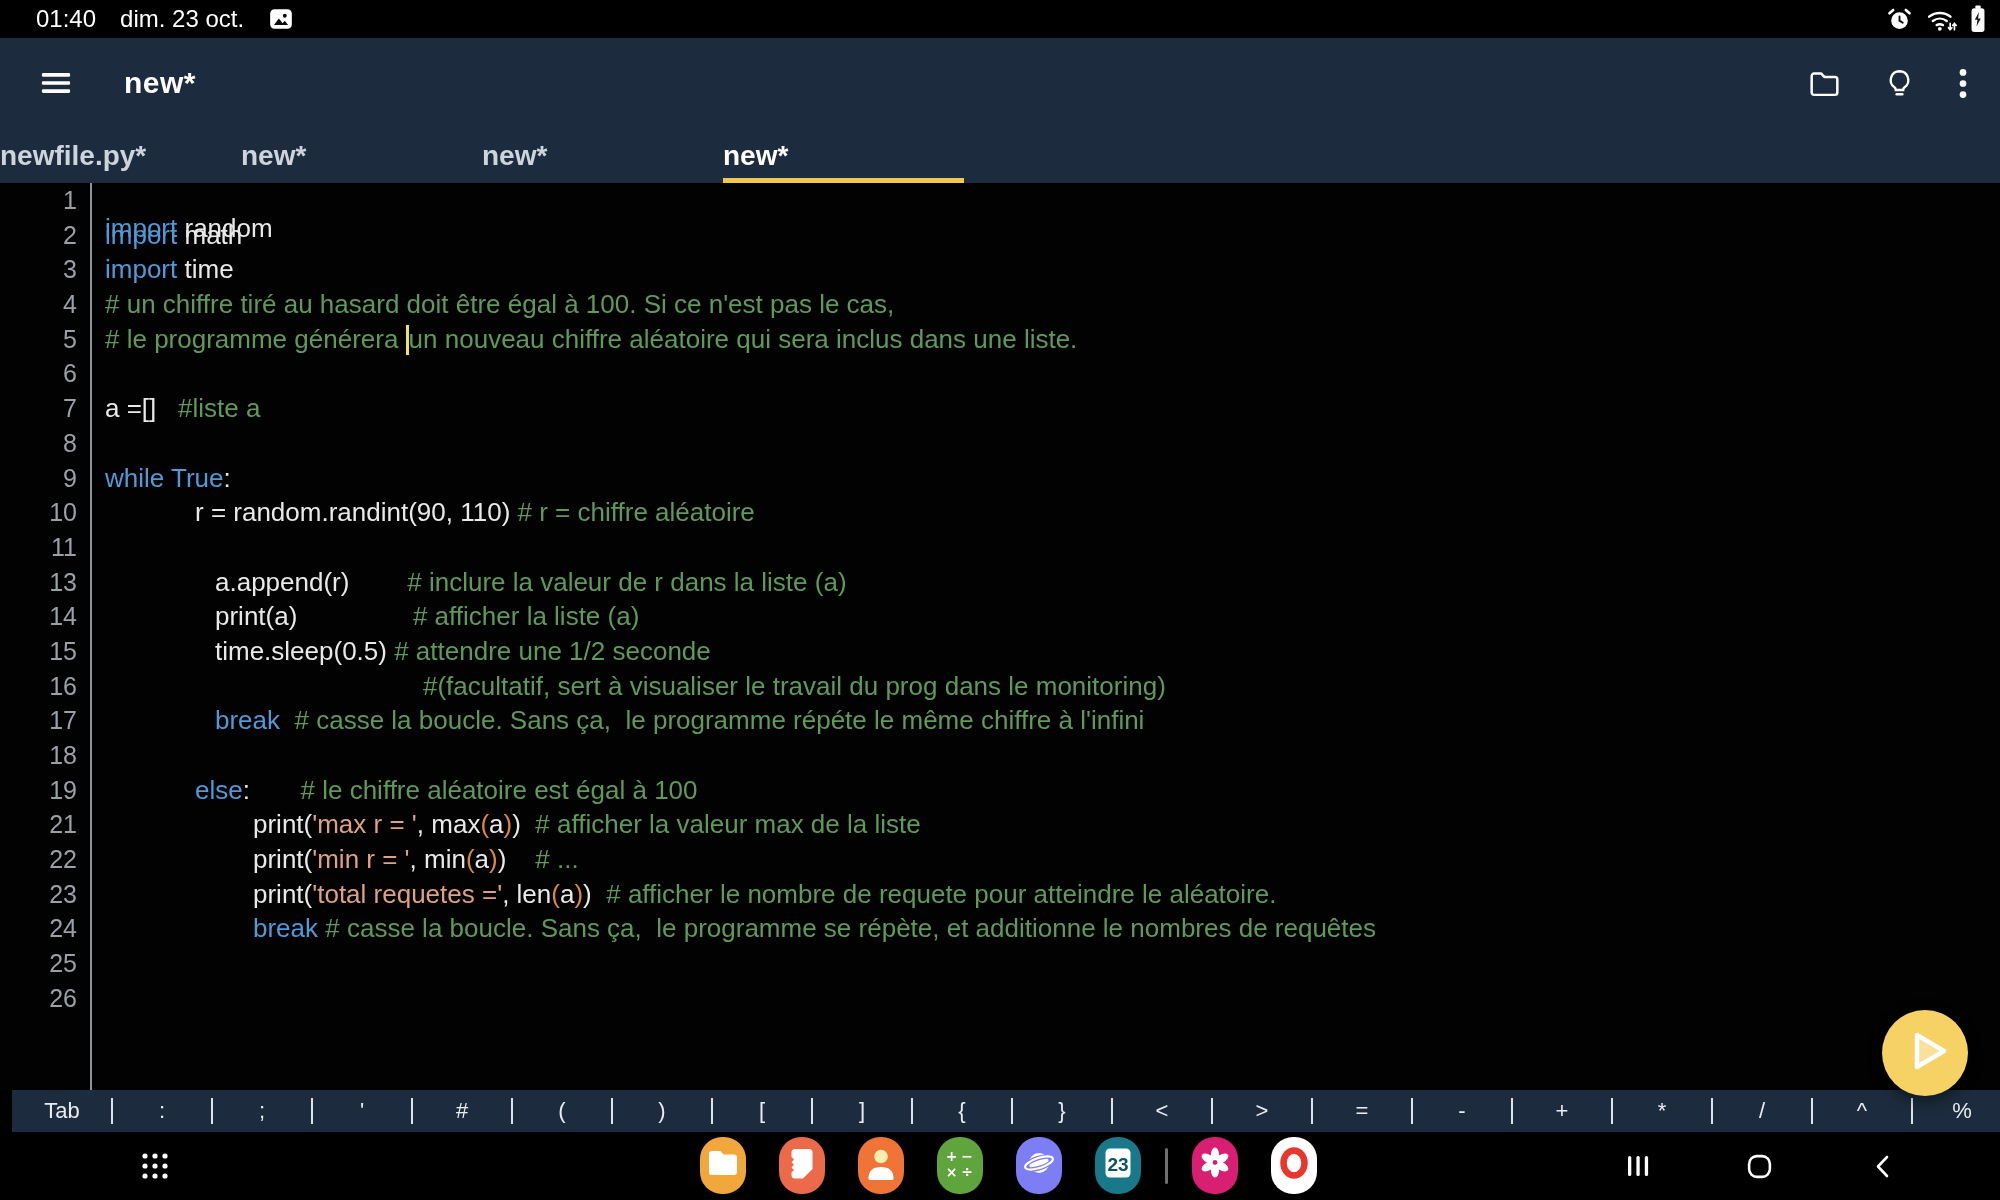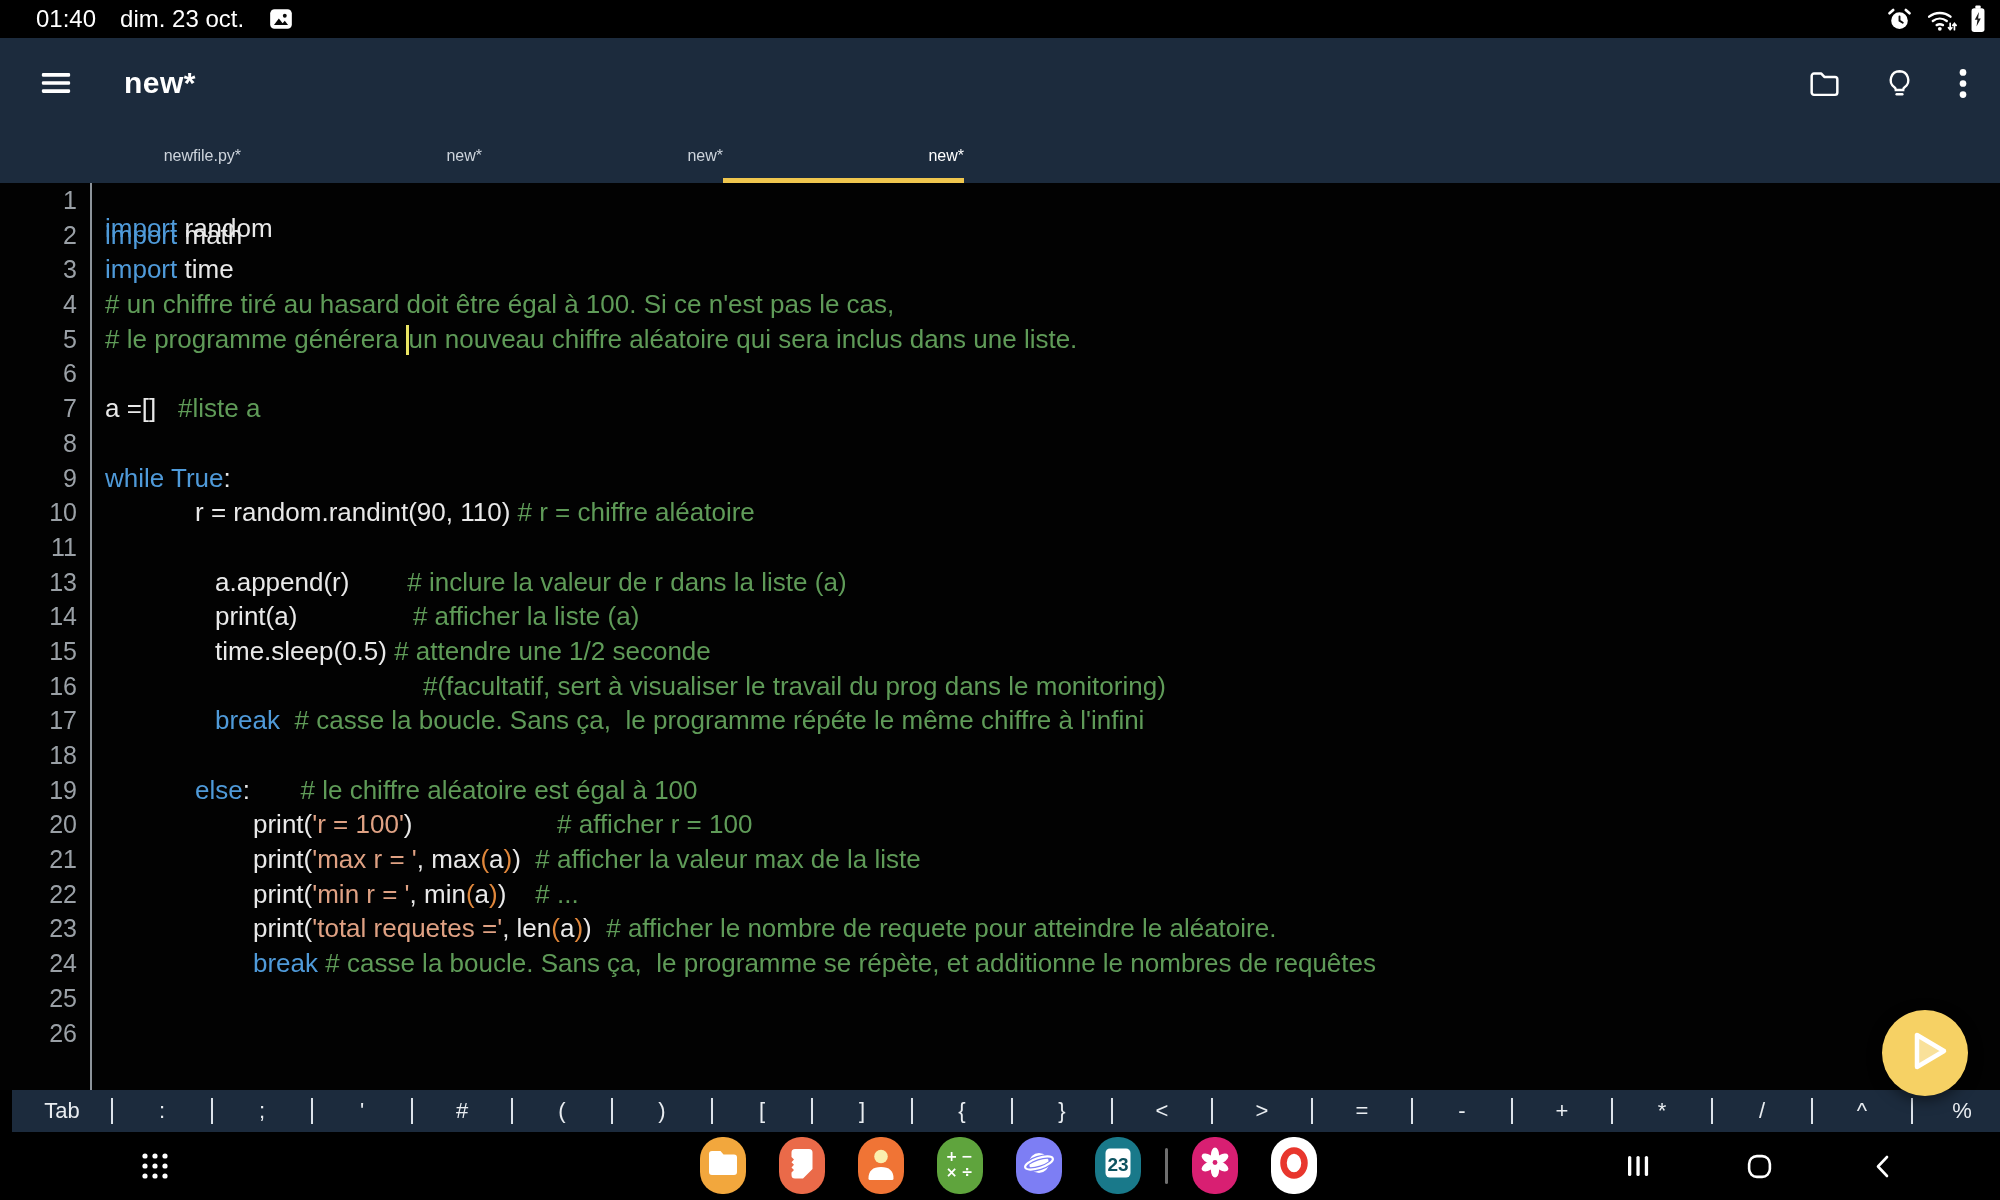--- a/index.html
+++ b/index.html
@@ -18,22 +18,22 @@
   #toolbar { position:absolute; top:38px; left:0; width:100%; height:90px; background:var(--navy,#1c2b3d);
     display:flex; align-items:center; }
   #menu-btn { margin-left:40px; display:flex; align-items:center; cursor:pointer; }
   #app-title { margin-left:52px; color:#fff; font-size:30px; font-weight:700; letter-spacing:.5px; }
   .tb-right { margin-left:auto; display:flex; align-items:center; gap:40px; padding-right:30px; }
   .tb-right > div { display:flex; align-items:center; cursor:pointer; }
 
   
   #tab-bar { position:absolute; top:128px; left:0; width:100%; height:55px; background:var(--navy,#1c2b3d);
     display:flex; }
-  .tab { width:241px; height:100%; display:flex; align-items:center; justify-content:flex-end;
-    position:relative; color:#cdd4dc; font-size:16px; font-weight:400; cursor:pointer; }
+  .tab { width:241px; height:100%; display:flex; align-items:center; justify-content:flex-start;
+    position:relative; color:#cdd4dc; font-size:28px; font-weight:700; cursor:pointer; }
   .tab.active { color:#fff; }
   .tab.active::after { content:""; position:absolute; left:0; right:0; bottom:0; height:5px;
     background:var(--accent,#efc64e); }
 
   
   #editor { position:absolute; top:183px; left:0; width:100%; height:907px; background:#020202;
     overflow:hidden; cursor:text; }
   #gutter-sep { position:absolute; left:90px; top:0; width:2px; height:100%; background:#8d949b; }
   .line { display:flex; height:34.7px; line-height:34.7px; font-size:26px; white-space:pre; }
   .ln { flex:none; width:77px; text-align:right; color:var(--lnum,#9aa0a6); font-size:25px; }
@@ -183,21 +183,20 @@
         <div class="line"><span class="ln">9</span><span class="code" style="padding-left: 28px;"><span class="sk">while</span><span class="sw"> </span><span class="sk">True</span><span class="sw">:</span></span></div>
         <div class="line"><span class="ln">10</span><span class="code" style="padding-left: 118px;"><span class="sw">r = random.randint(90, 110) </span><span class="sc"># r = chiffre aléatoire</span></span></div>
         <div class="line"><span class="ln">11</span><span class="code" style="padding-left: 28px;"></span></div>
         <div class="line"><span class="ln">13</span><span class="code" style="padding-left: 138px;"><span class="sw">a.append(r)        </span><span class="sc"># inclure la valeur de r dans la liste (a)</span></span></div>
         <div class="line"><span class="ln">14</span><span class="code" style="padding-left: 138px;"><span class="sw">print(a)                </span><span class="sc"># afficher la liste (a)</span></span></div>
         <div class="line"><span class="ln">15</span><span class="code" style="padding-left: 138px;"><span class="sw">time.sleep(0.5) </span><span class="sc"># attendre une 1/2 seconde</span></span></div>
         <div class="line"><span class="ln">16</span><span class="code" style="padding-left: 346px;"><span class="sc">#(facultatif, sert à visualiser le travail du prog dans le monitoring)</span></span></div>
         <div class="line"><span class="ln">17</span><span class="code" style="padding-left: 138px;"><span class="sk">break</span><span class="sw">  </span><span class="sc"># casse la boucle. Sans ça,  le programme répéte le même chiffre à l'infini</span></span></div>
         <div class="line"><span class="ln">18</span><span class="code" style="padding-left: 28px;"></span></div>
         <div class="line"><span class="ln">19</span><span class="code" style="padding-left: 118px;"><span class="sk">else</span><span class="sw">:       </span><span class="sc"># le chiffre aléatoire est égal à 100</span></span></div>
-        <div class="line"><span class="ln">20</span><span class="code" style="padding-left: 176px;"><span class="sw">print(</span><span class="ss">'r = 100'</span><span class="sw">)                    </span><span class="sc"># afficher r = 100</span></span></div>
         <div class="line"><span class="ln">21</span><span class="code" style="padding-left: 176px;"><span class="sw">print(</span><span class="ss">'max r = '</span><span class="sw">, max</span><span class="so">(</span><span class="sw">a</span><span class="so">)</span><span class="sw">)  </span><span class="sc"># afficher la valeur max de la liste</span></span></div>
         <div class="line"><span class="ln">22</span><span class="code" style="padding-left: 176px;"><span class="sw">print(</span><span class="ss">'min r = '</span><span class="sw">, min</span><span class="so">(</span><span class="sw">a</span><span class="so">)</span><span class="sw">)    </span><span class="sc"># ...</span></span></div>
         <div class="line"><span class="ln">23</span><span class="code" style="padding-left: 176px;"><span class="sw">print(</span><span class="ss">'total requetes ='</span><span class="sw">, len</span><span class="so">(</span><span class="sw">a</span><span class="so">)</span><span class="sw">)  </span><span class="sc"># afficher le nombre de requete pour atteindre le aléatoire.</span></span></div>
         <div class="line"><span class="ln">24</span><span class="code" style="padding-left: 176px;"><span class="sk">break</span><span class="sw"> </span><span class="sc"># casse la boucle. Sans ça,  le programme se répète, et additionne le nombres de requêtes</span></span></div>
         <div class="line"><span class="ln">25</span><span class="code" style="padding-left: 28px;"></span></div>
         <div class="line"><span class="ln">26</span><span class="code" style="padding-left: 28px;"></span></div>
       </div>
   </div>
 
   <div id="run-fab">

